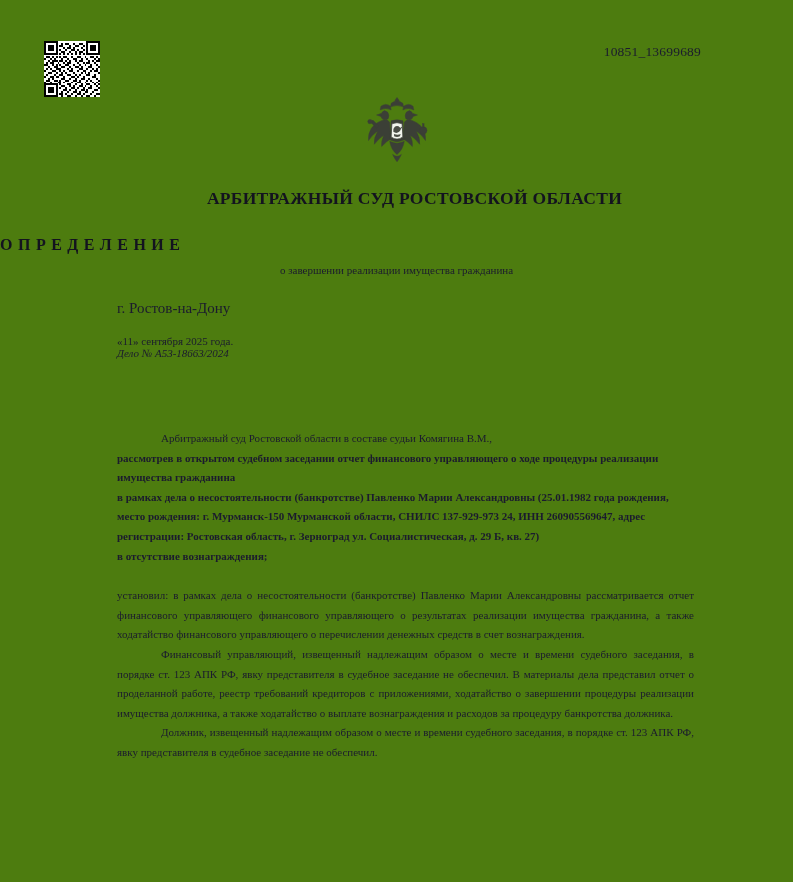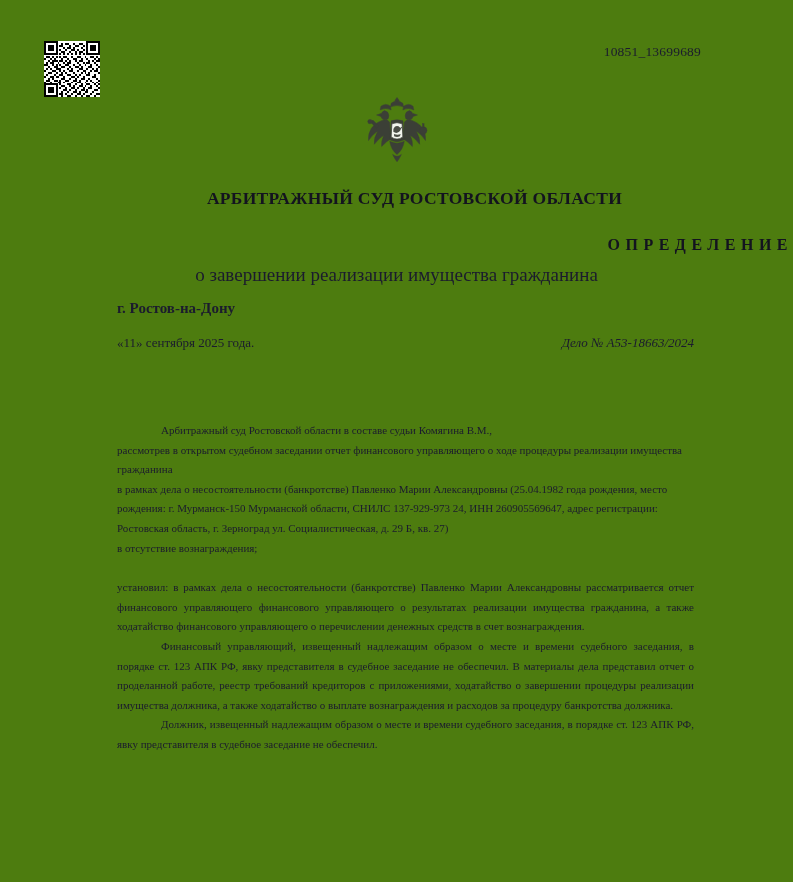--- a/index.html
+++ b/index.html
@@ -70,72 +70,72 @@
     font-size: 17.5px;
     letter-spacing: 0.3px;
     color: #13131f;
     padding-left: 36px;
   }
   .doc-kind {
     position: absolute;
     left: 0;
     right: 0;
     top: 236px;
-    text-align: right;
+    text-align: left;
     font-weight: bold;
     font-size: 16px;
     letter-spacing: 5.5px;
     color: #13131f;
   }
   .doc-subject {
     position: absolute;
     left: 0;
     right: 0;
     top: 264px;
     text-align: center;
-    font-size: 19px;
+    font-size: 11px;
     color: #1b1b2e;
   }
 
   
   .body-block {
     position: absolute;
     left: 117px;
     top: 300px;
     width: 577px;
   }
   .line-city {
     font-size: 15px;
     color: #1b1b2e;
     margin: 0 0 18px 0;
-    font-weight: bold;
   }
   .row-date {
     display: flex;
     justify-content: space-between;
     align-items: baseline;
-    font-size: 13px;
+    font-size: 11px;
     color: #1b1b2e;
     margin: 0;
+    flex-direction: column;
   }
   .row-date .case-no {
     white-space: nowrap;
     font-style: italic;
   }
 
   .para {
     font-size: 11px;
     line-height: 19.6px;
     color: #1b1b2e;
     text-align: justify;
     text-justify: inter-word;
     margin: 0;
   }
   .para.indent { text-indent: 44px; }
-  .para.nojust { text-align: left; }
+  .para.nojust { text-align: left; font-weight: bold; }
   .gap-md { height: 20px; }
   .gap-lg { height: 26px; }
 
   .sec-intro { margin-top: 44px; }
 </style>
 </head>
 <body>
 
 <div class="page">
 
@@ -425,21 +425,21 @@
 
     <div class="row-date">
       <span>«11» сентября 2025 года.</span>
       <span class="case-no">Дело № А53-18663/2024</span>
     </div>
 
     <div class="gap-lg"></div>
     <div class="sec-intro">
       <p class="para indent">Арбитражный суд Ростовской области  в составе  судьи Комягина В.М.,</p>
       <p class="para nojust">рассмотрев в открытом судебном заседании отчет финансового управляющего о ходе процедуры реализации имущества гражданина</p>
-      <p class="para nojust">в рамках дела о несостоятельности (банкротстве) Павленко Марии Александровны (25.04.1982 года рождения, место рождения: г. Мурманск-150 Мурманской области, СНИЛС 137-929-973 24, ИНН 260905569647, адрес регистрации: Ростовская область, г. Зерноград ул. Социалистическая, д. 29 Б, кв. 27)</p>
+      <p class="para nojust">в рамках дела о несостоятельности (банкротстве) Павленко Марии Александровны (25.01.1982 года рождения, место рождения: г. Мурманск-150 Мурманской области, СНИЛС 137-929-973 24, ИНН 260905569647, адрес регистрации: Ростовская область, г. Зерноград ул. Социалистическая, д. 29 Б, кв. 27)</p>
       <p class="para nojust">в отсутствие вознаграждения;</p>
     </div>
 
     <div class="gap-md"></div>
     <div>
       <p class="para">установил: в рамках дела о несостоятельности (банкротстве) Павленко Марии Александровны рассматривается отчет финансового управляющего финансового управляющего о результатах реализации имущества гражданина, а также ходатайство финансового управляющего о перечислении денежных средств в счет вознаграждения.</p>
       <p class="para indent">Финансовый управляющий, извещенный надлежащим образом о месте и времени судебного заседания, в порядке ст. 123 АПК РФ, явку представителя в судебное заседание не обеспечил. В материалы дела представил отчет о проделанной работе, реестр требований кредиторов с приложениями, ходатайство о завершении процедуры реализации  имущества должника, а также ходатайство о выплате вознаграждения и расходов за процедуру банкротства должника.</p>
       <p class="para indent">Должник, извещенный надлежащим образом о месте и времени судебного заседания, в порядке ст. 123 АПК РФ, явку представителя в судебное заседание не обеспечил.</p>
 
     </div>

